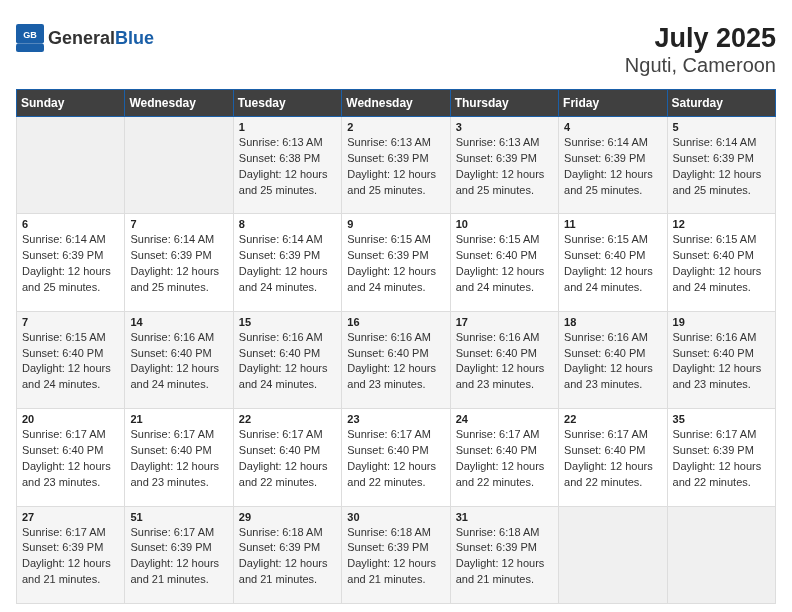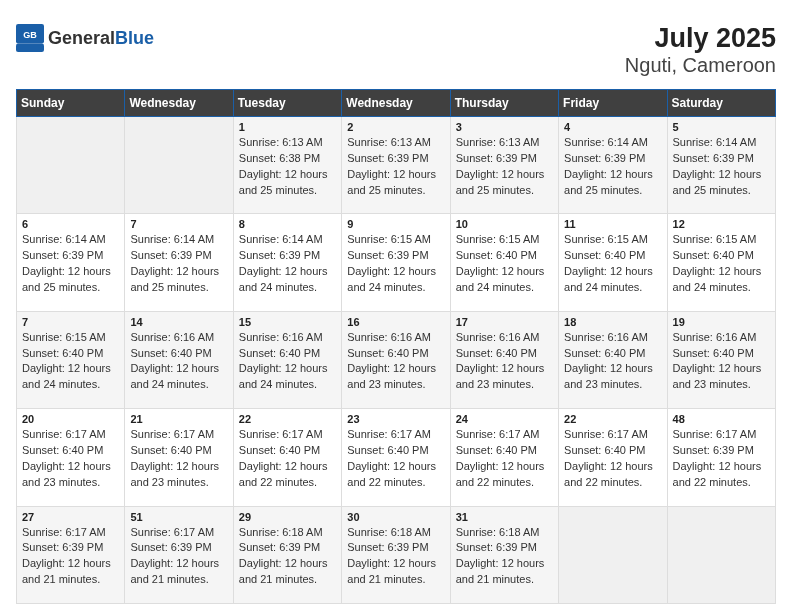--- a/index.html
+++ b/index.html
@@ -295,21 +295,21 @@
 Sunset: 6:40 PM
 Daylight: 12 hours and 22 minutes.</div>
           </td>
           <td>
             <span class="day-num">22</span>
             <div class="day-info">Sunrise: 6:17 AM
 Sunset: 6:40 PM
 Daylight: 12 hours and 22 minutes.</div>
           </td>
           <td>
-            <span class="day-num">48</span>
+            <span class="day-num">35</span>
             <div class="day-info">Sunrise: 6:17 AM
 Sunset: 6:39 PM
 Daylight: 12 hours and 22 minutes.</div>
           </td>
         </tr>
         <tr class="row-shade">
           <td>
             <span class="day-num">27</span>
             <div class="day-info">Sunrise: 6:17 AM
 Sunset: 6:39 PM

